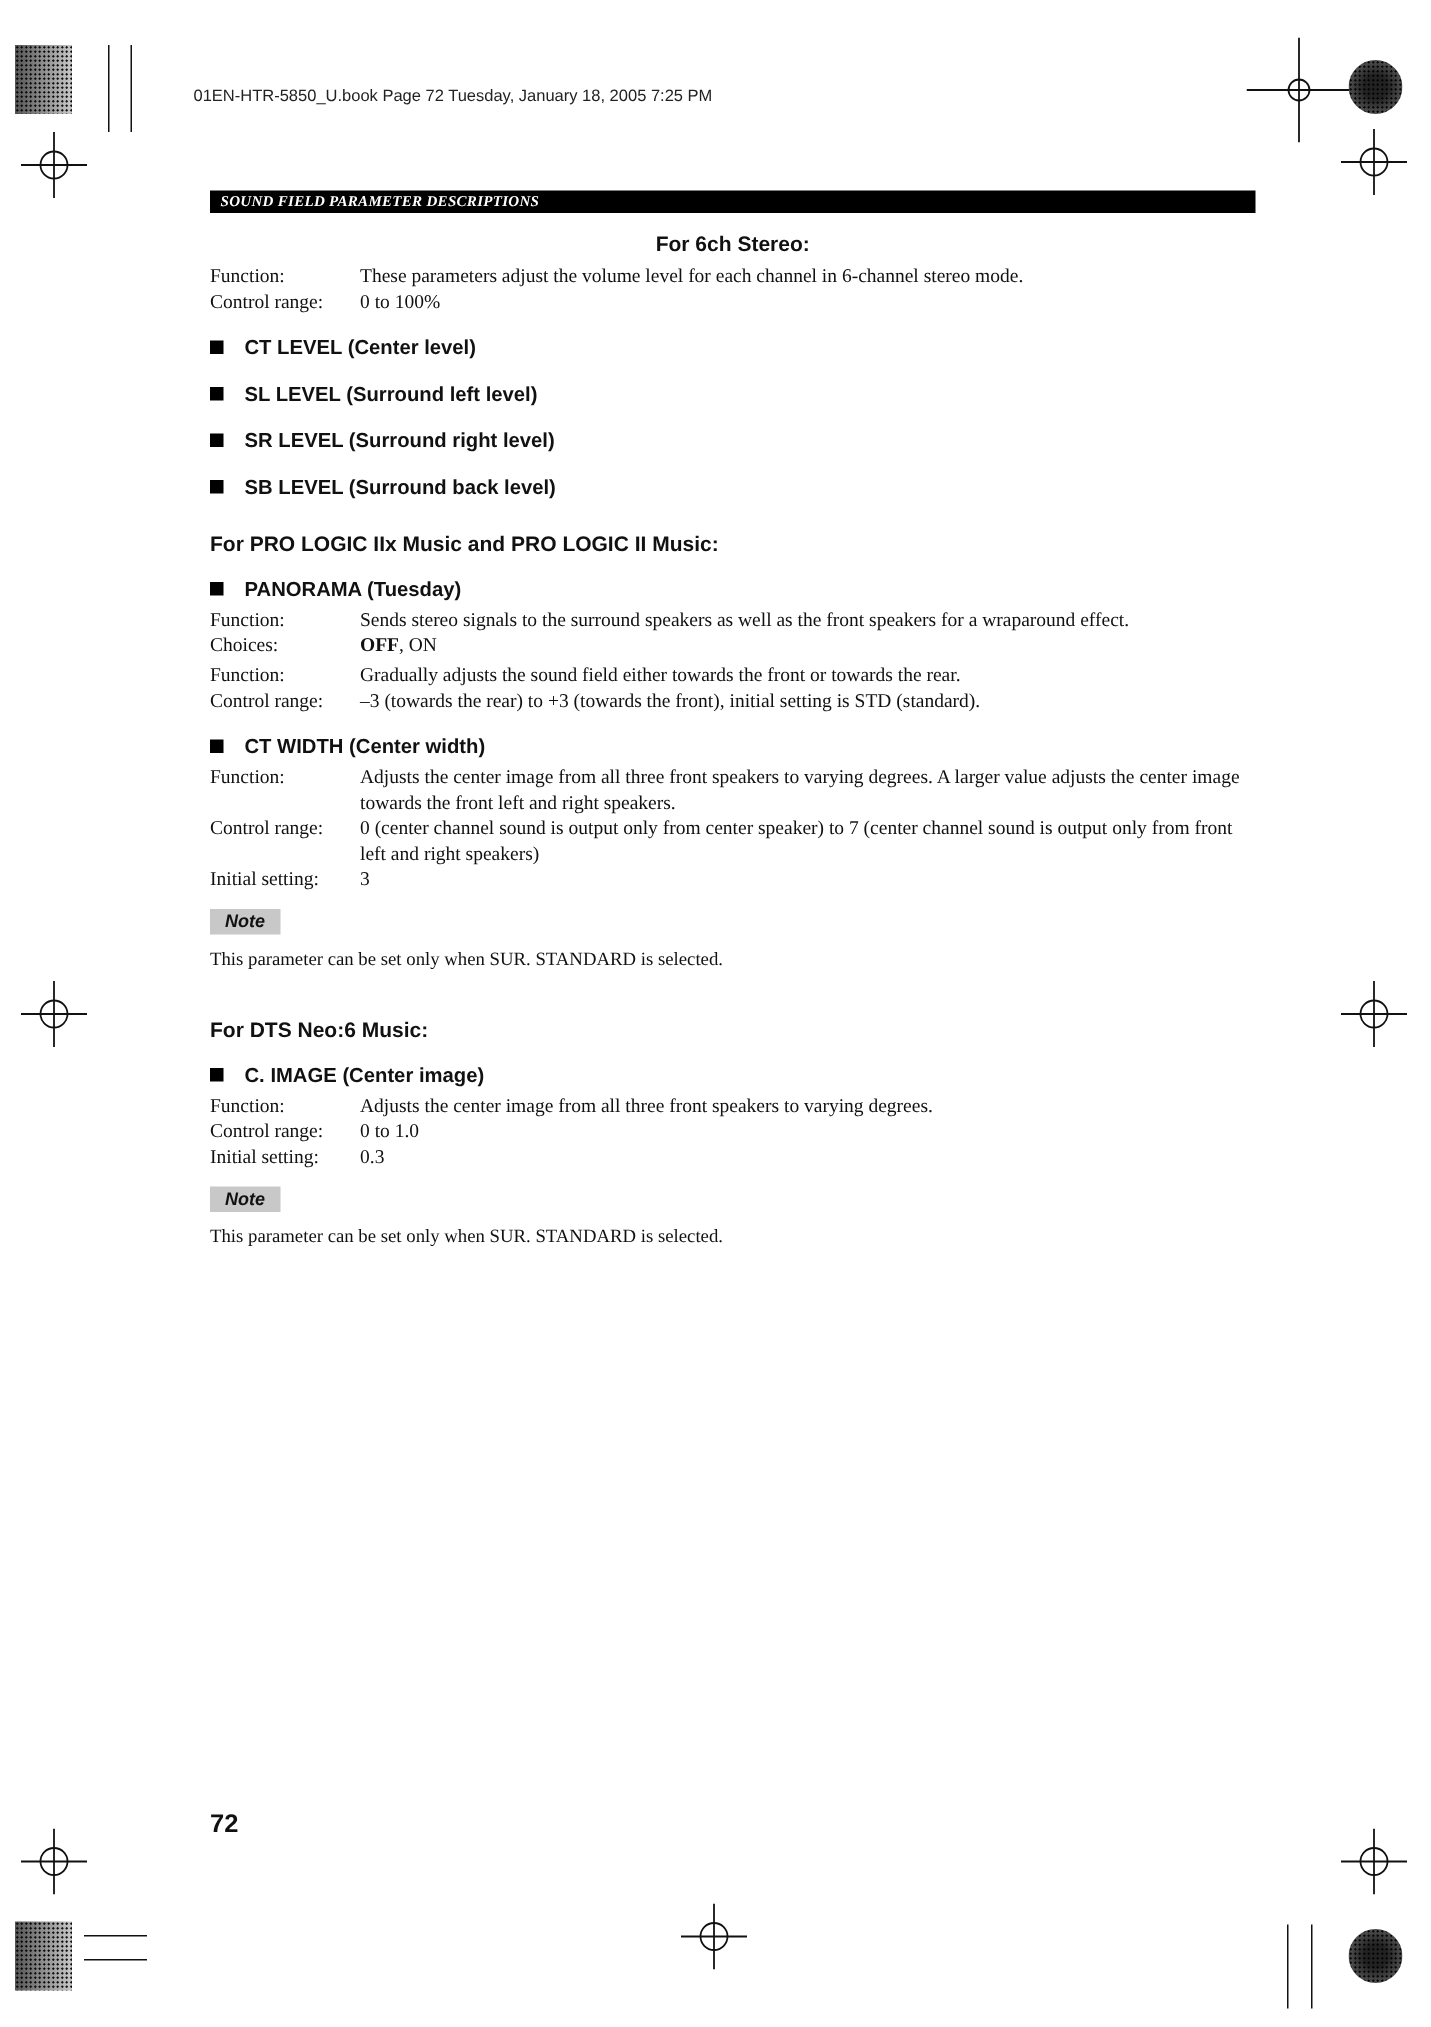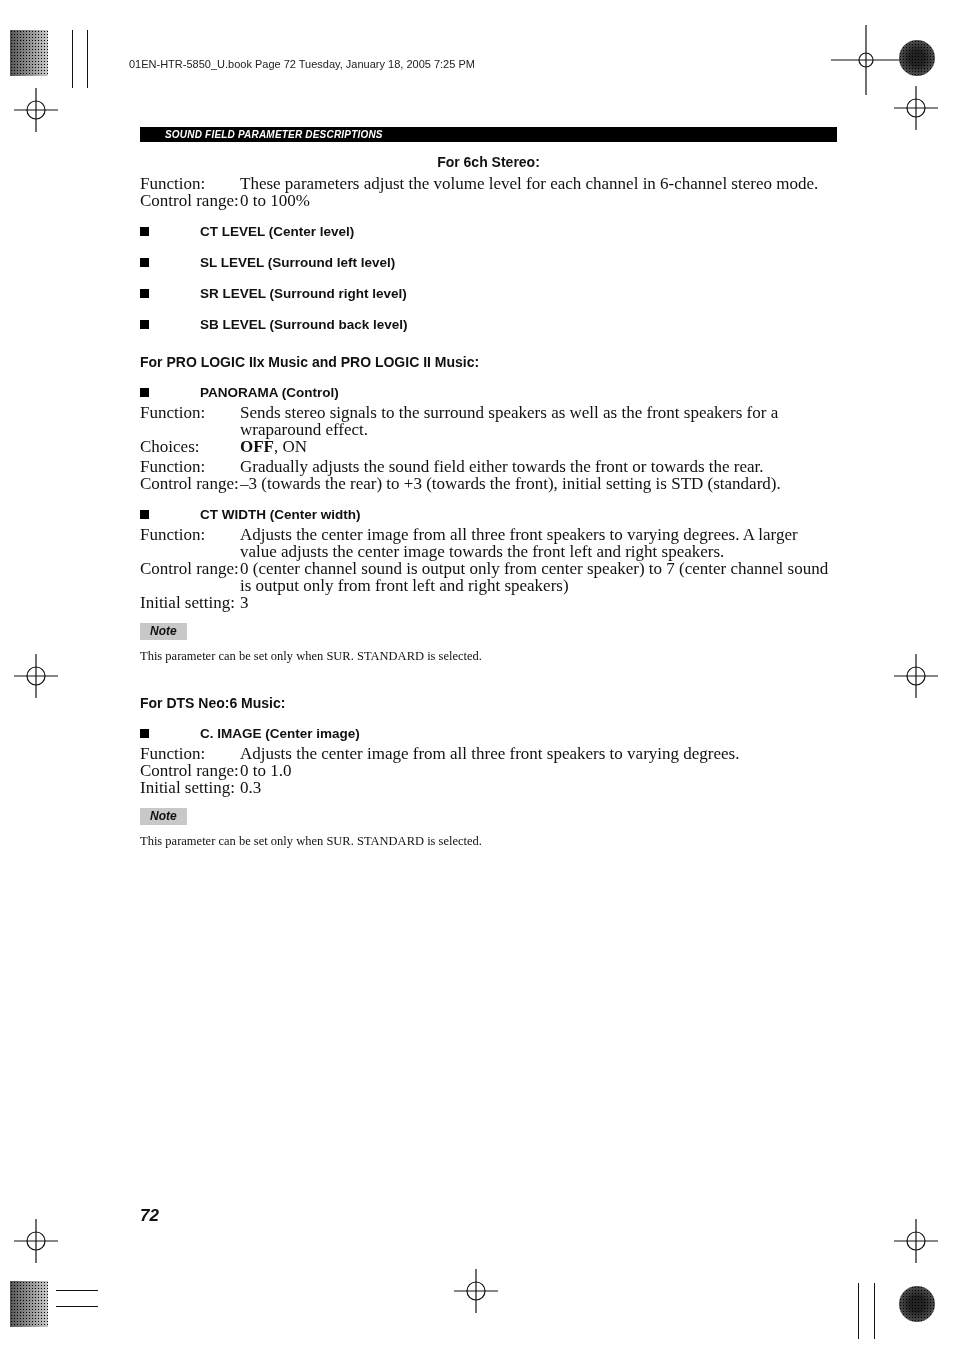--- a/index.html
+++ b/index.html
@@ -46,54 +46,53 @@
   
   .content {
     position:absolute;
     left:140px; top:127px;
     width:697px;
   }
 
   .banner {
     background:#000; color:#fff;
     height:15px; line-height:15px;
-    padding-left:25px;
-    font-family:Liberation Sans, sans-serif;
+    padding-left:7px;
+    font-family:Liberation Serif, serif;
     font-style:italic; font-weight:bold;
     font-size:10px; letter-spacing:.2px;
   }
 
   .sec-heading {
     font-family:"Liberation Sans", sans-serif;
     font-weight:bold; font-size:14px;
     margin-top:13px;
   }
   .sec-heading.first { margin-top:12px;text-align:center; }
   .sec-heading.plii  { margin-top:21px; }
   .sec-heading.dts   { margin-top:31px; }
 
   .param-row {
     display:flex;
-    font-size:17px; line-height:17px;
+    font-size:13px; line-height:17px;
     margin-top:0;
     justify-content:flex-end;
   }
   .param-row.gap-top { margin-top:5px; }
   .param-row.after-bullet { margin-top:3px; }
   .param-label { width:100px; flex-shrink:0; }
   .param-text  { flex:1; }
   .bold { font-weight:bold; }
 
   .bullet {
     display:flex; align-items:center;
     margin-top:14px;
     font-family:"Liberation Sans", sans-serif;
     font-weight:bold; font-size:13.5px;
     line-height:17px;
-    gap:37px;
   }
   .bullet .sq {
     width:9px; height:9px; background:#000;
     margin-right:14px; flex-shrink:0;
   }
 
   .note-badge {
     display:inline-block;
     margin-top:12px;
     background:#c8c8c8;
@@ -104,21 +103,21 @@
   }
   .note-text {
     margin-top:8px;
     font-size:12.5px; line-height:16px;
   }
 
   .page-number {
     position:absolute;
     left:140px; top:1206px;
     font-family:"Liberation Sans", sans-serif;
-    font-weight:bold; font-size:17px;font-style:italic;
+    font-weight:bold; font-size:17px;
   }
 </style>
 </head>
 <body>
 
 <div class="sheet">
 
   <div class="halftone" style="left:10px; top:30px; width:38px; height:46px;"></div>
   <div class="vline" style="left:72px; top:30px; height:58px;"></div>
   <div class="vline" style="left:87px; top:30px; height:58px;"></div>
@@ -210,21 +209,21 @@
     </div>
     <div class="bullet">
       <span class="sq"></span>
       <span>SB LEVEL (Surround back level)</span>
     </div>
 
     <div class="sec-heading plii">For PRO LOGIC IIx Music and PRO LOGIC II Music:</div>
 
     <div class="bullet">
       <span class="sq"></span>
-      <span>PANORAMA (Control)</span>
+      <span>PANORAMA (Tuesday)</span>
     </div>
     <div class="param-row after-bullet">
       <span class="param-label">Function:</span>
       <span class="param-text">Sends stereo signals to the surround speakers as well as the front speakers for a wraparound effect.</span>
     </div>
     <div class="param-row">
       <span class="param-label">Choices:</span>
       <span class="param-text"><span class="bold">OFF</span><span>, ON</span></span>
     </div>
 

